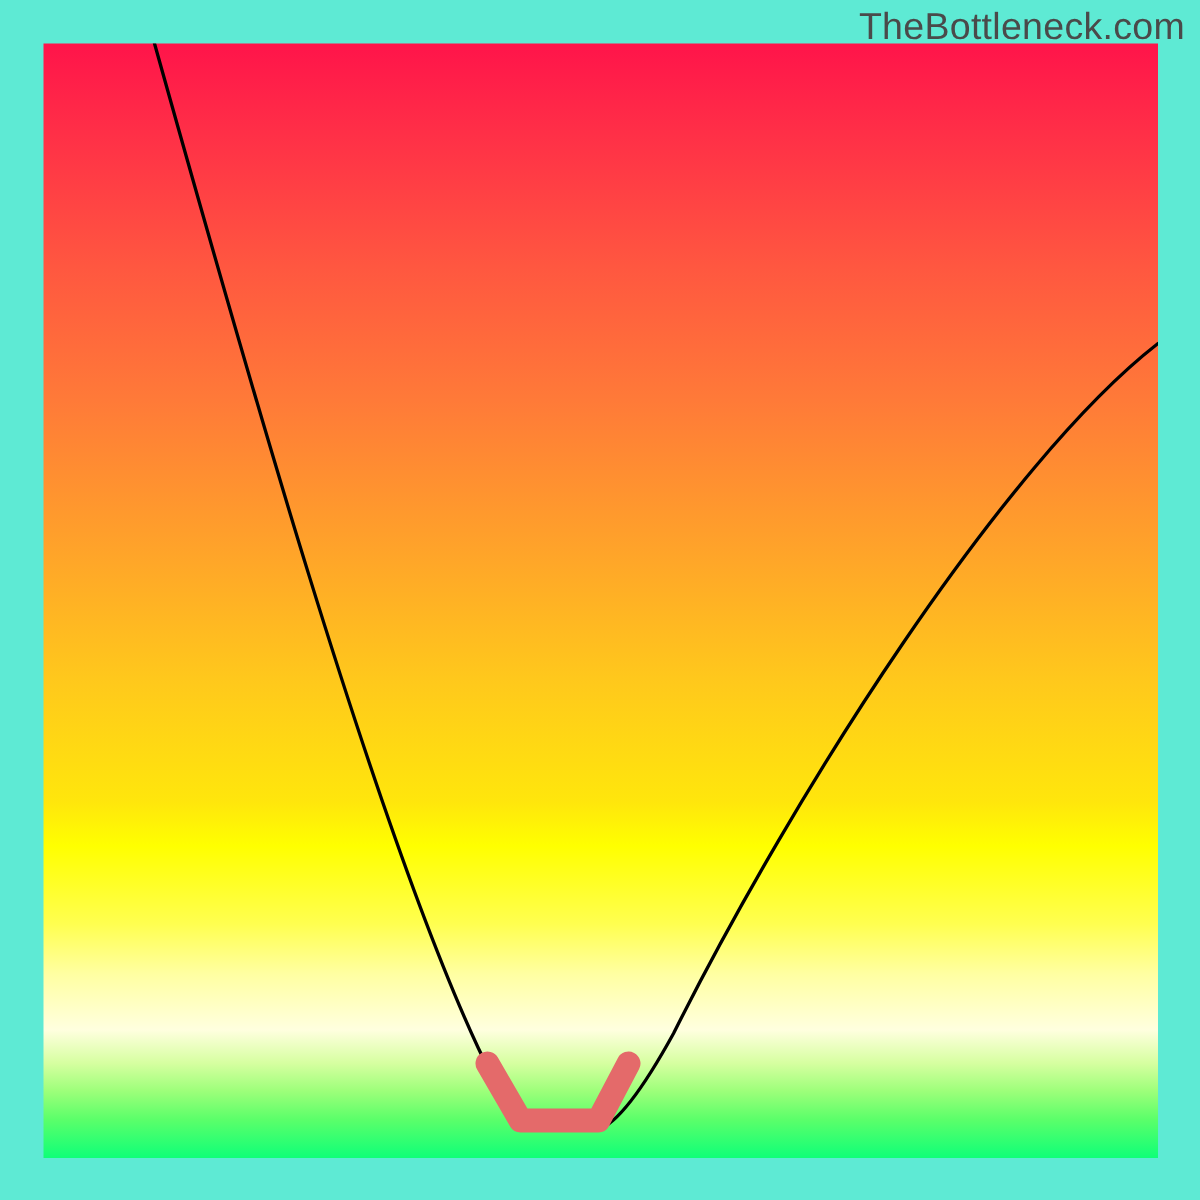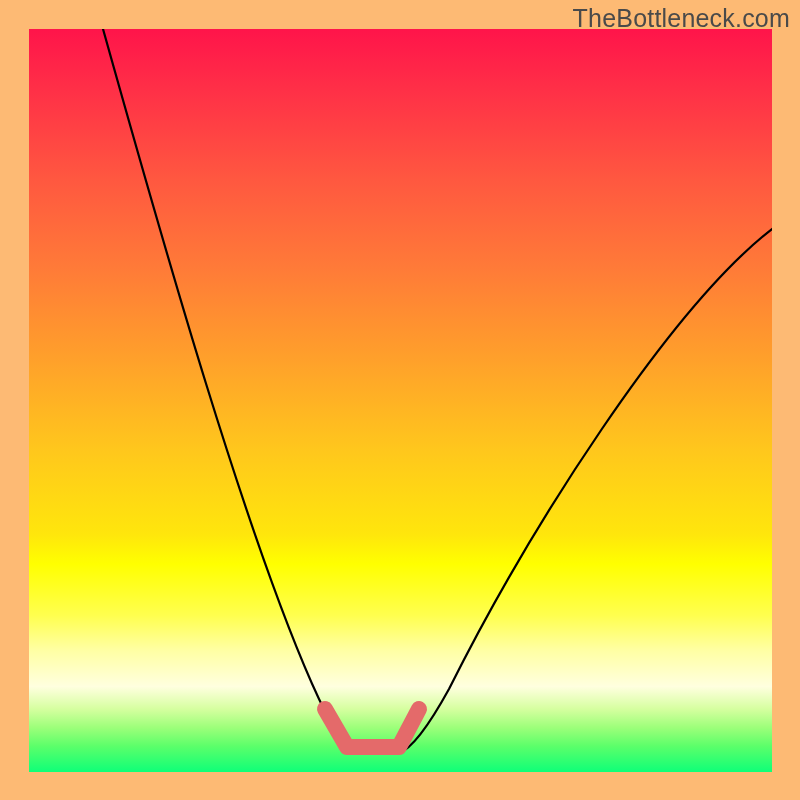--- a/index.html
+++ b/index.html
@@ -8,21 +8,21 @@
     width: 800px;
     height: 800px;
     background: #000;
     overflow: hidden;
     font-family: Arial, Helvetica, sans-serif;
   }
   .frame {
     position: relative;
     width: 800px;
     height: 800px;
-    background: #fdba74;
+    background: #5eead4;
   }
   .watermark {
     position: absolute;
     top: 4px;
     right: 10px;
     color: #4a4a4a;
     font-size: 25px;
     font-weight: 400;
     letter-spacing: 0.2px;
     z-index: 10;

